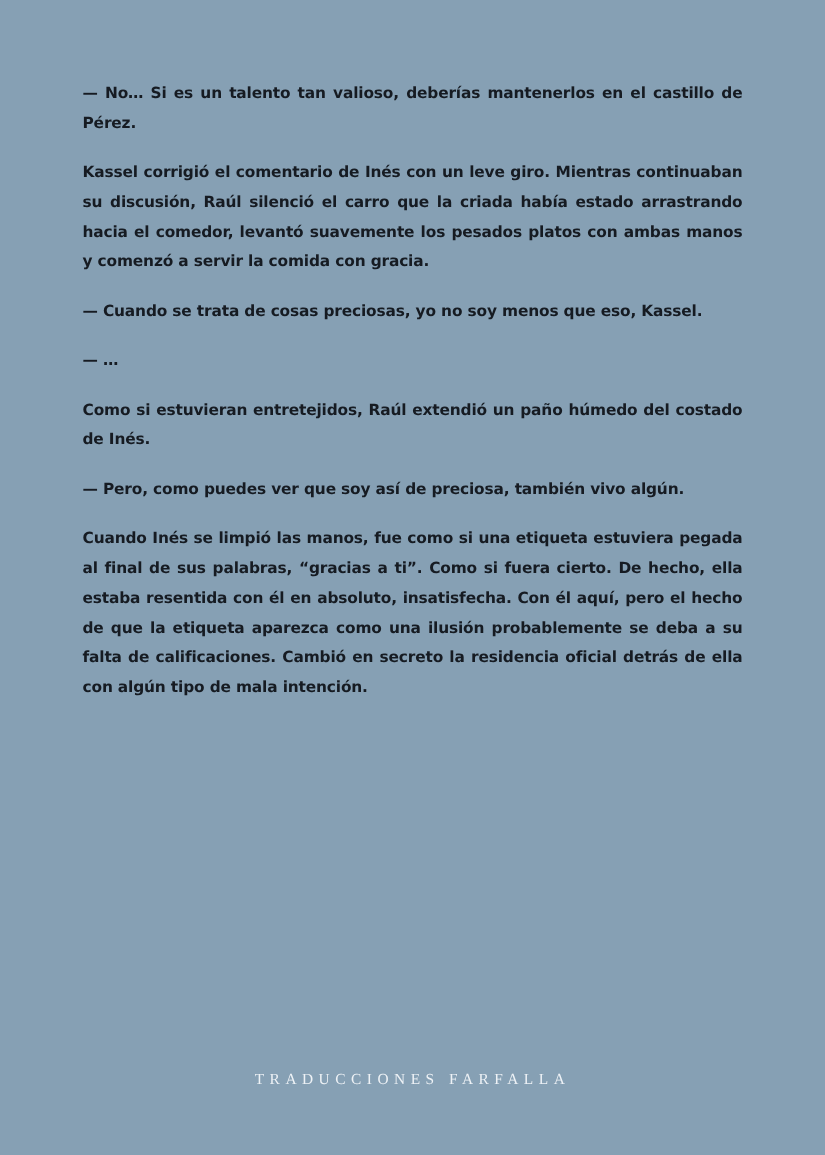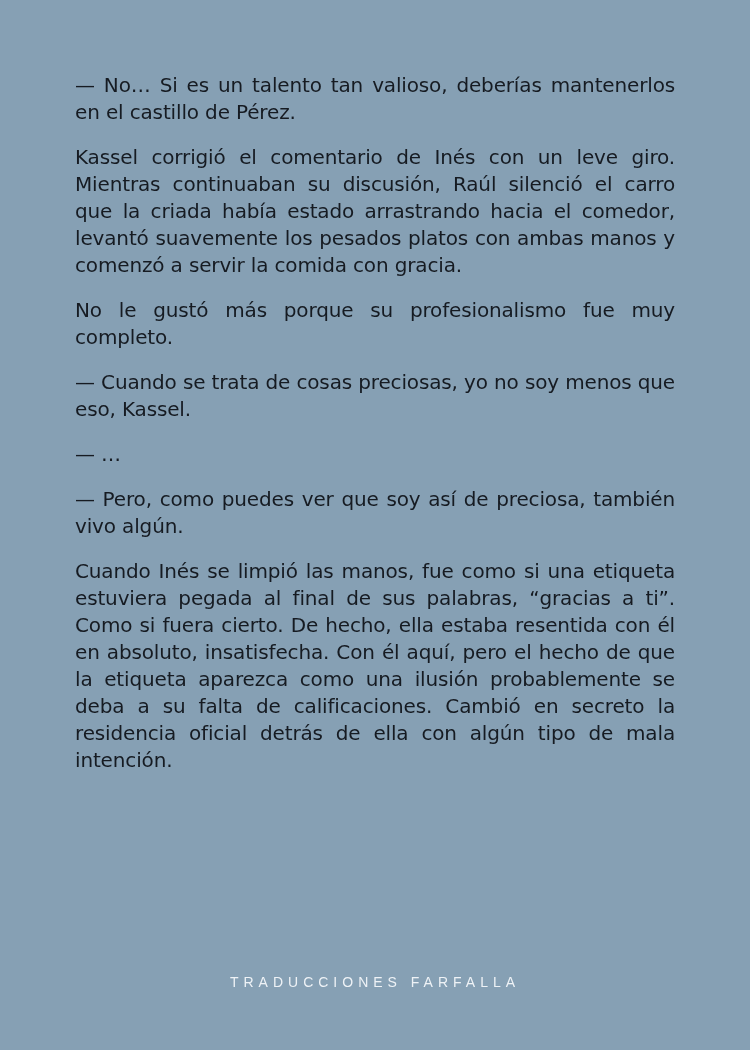--- a/index.html
+++ b/index.html
@@ -13,52 +13,53 @@
       overflow: hidden;
       position: relative;
     }
     .page {
       position: absolute;
       left: 75px;
       top: 72px;
       width: 600px;
       color: #161b22;
       font-family: "DejaVu Sans", sans-serif;
-      font-size: 20px;
+      font-size: 14px;
       line-height: 27px;
       letter-spacing: -0.15px;
+      font-weight: bold;
     }
     .para {
       margin: 0 0 18px 0;
       text-align: justify;
     }
     .para.italic {
       font-style: italic;
     }
     .para.left {
       text-align: left;
     }
     .footer {
       position: absolute;
       left: 0;
       width: 750px;
       top: 974px;
       text-align: center;
       color: #eef2f6;
-      font-family: Liberation Sans, sans-serif;
+      font-family: Liberation Serif, serif;
       font-size: 14px;
       letter-spacing: 5px;
     }
   </style>
 </head>
 <body>
 
 <div class="page">
   <p class="para">— No… Si es un talento tan valioso, deberías mantenerlos en el castillo de Pérez.</p>
   <p class="para">Kassel corrigió el comentario de Inés con un leve giro. Mientras continuaban su discusión, Raúl silenció el carro que la criada había estado arrastrando hacia el comedor, levantó suavemente los pesados platos con ambas manos y comenzó a servir la comida con gracia.</p>
-  <p class="para">No le gustó más porque su profesionalismo fue muy completo.</p>
   <p class="para">— Cuando se trata de cosas preciosas, yo no soy menos que eso, Kassel.</p>
   <p class="para left">—  …</p>
+  <p class="para">Como si estuvieran entretejidos, Raúl extendió un paño húmedo del costado de Inés.</p>
   <p class="para">— Pero, como puedes ver que soy así de preciosa, también vivo algún.</p>
   <p class="para">Cuando Inés se limpió las manos, fue como si una etiqueta estuviera pegada al final de sus palabras, “gracias a ti”. Como si fuera cierto. De hecho, ella estaba resentida con él en absoluto, insatisfecha. Con él aquí, pero el hecho de que la etiqueta aparezca como una ilusión probablemente se deba a su falta de calificaciones. Cambió en secreto la residencia oficial detrás de ella con algún tipo de mala intención.</p>
 </div>
 
 <div class="footer">TRADUCCIONES FARFALLA</div>
 
 </body></html>

